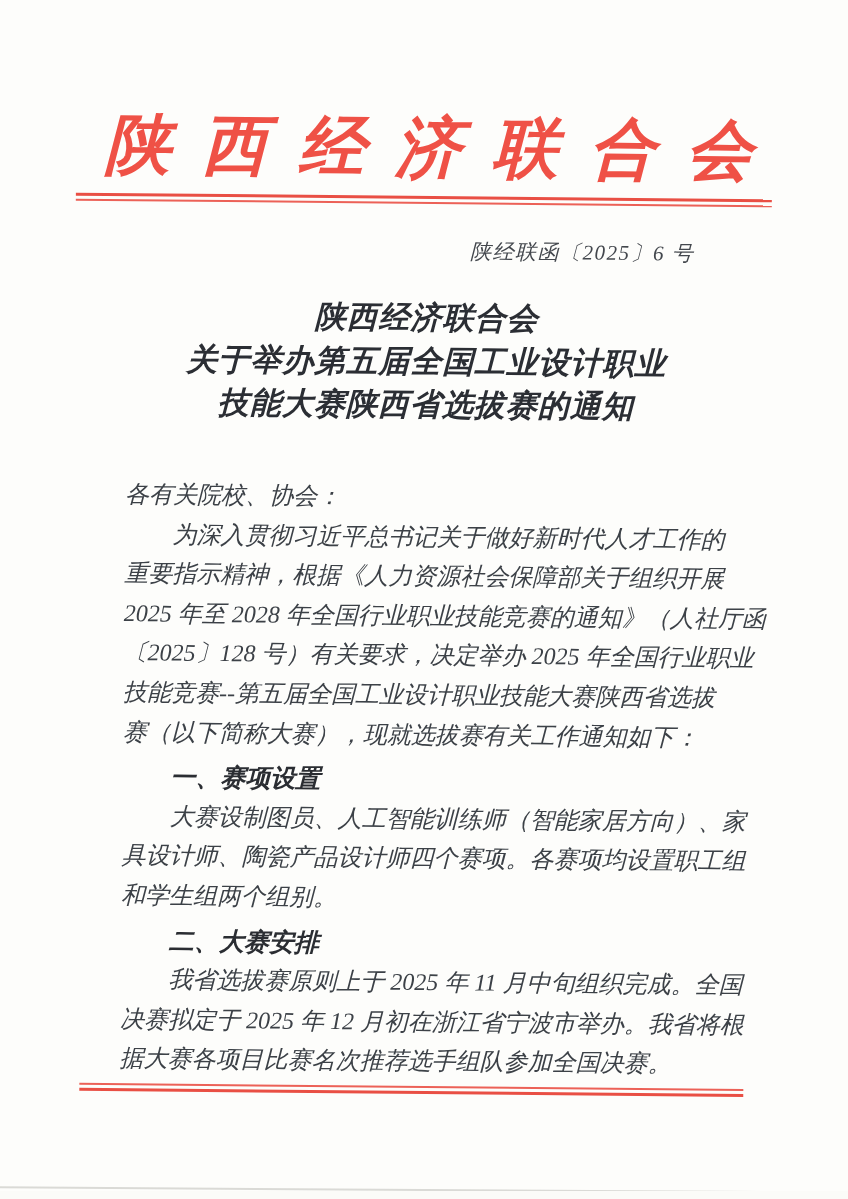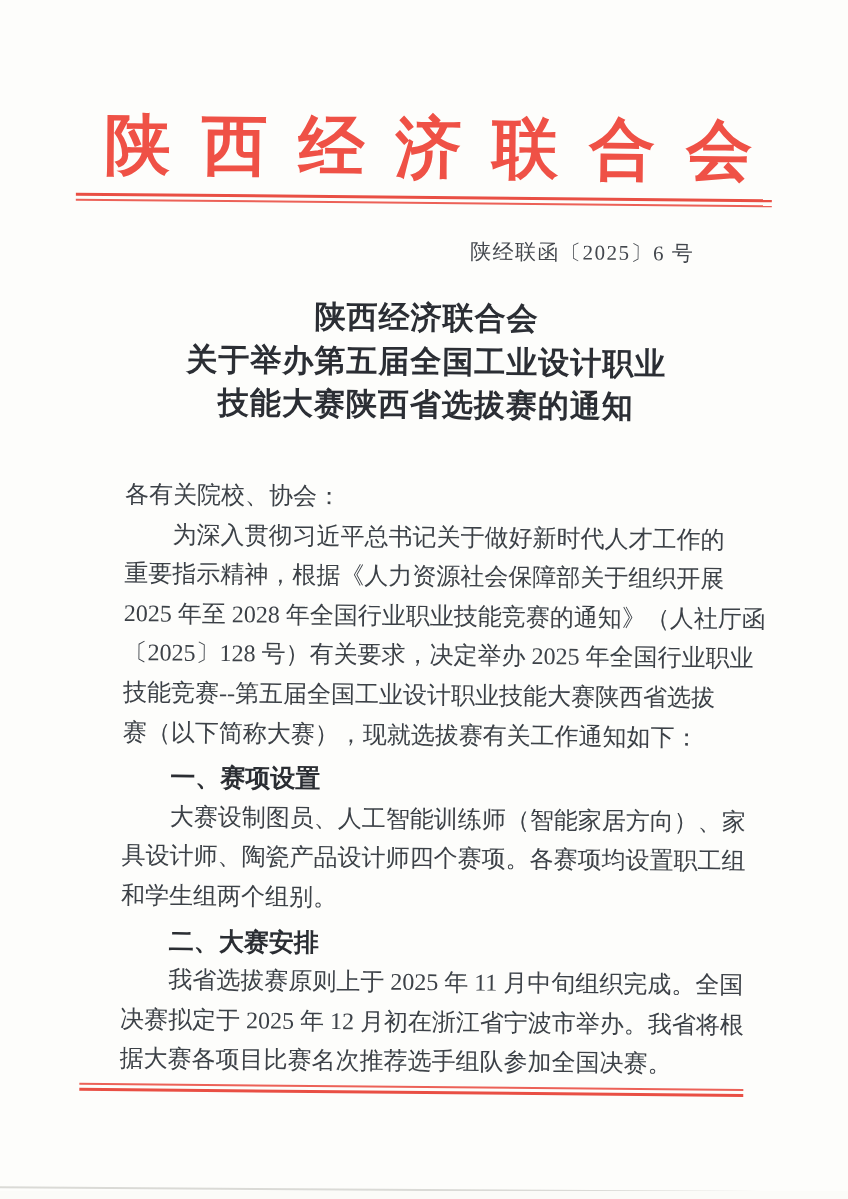--- a/index.html
+++ b/index.html
@@ -11,20 +11,21 @@
     height: 1199px;
     background: #ffffff;
     overflow: hidden;
     position: relative;
     font-family: "Liberation Serif", "DejaVu Serif", serif;
   }
   .page {
     position: absolute;
     inset: 0;
     background: #fdfdfb;
+    font-style: italic;
   }
   
   .tilt {
     position: absolute;
     inset: 0;
     transform: rotate(0.55deg);
     transform-origin: 424px 600px;
   }
 
   

